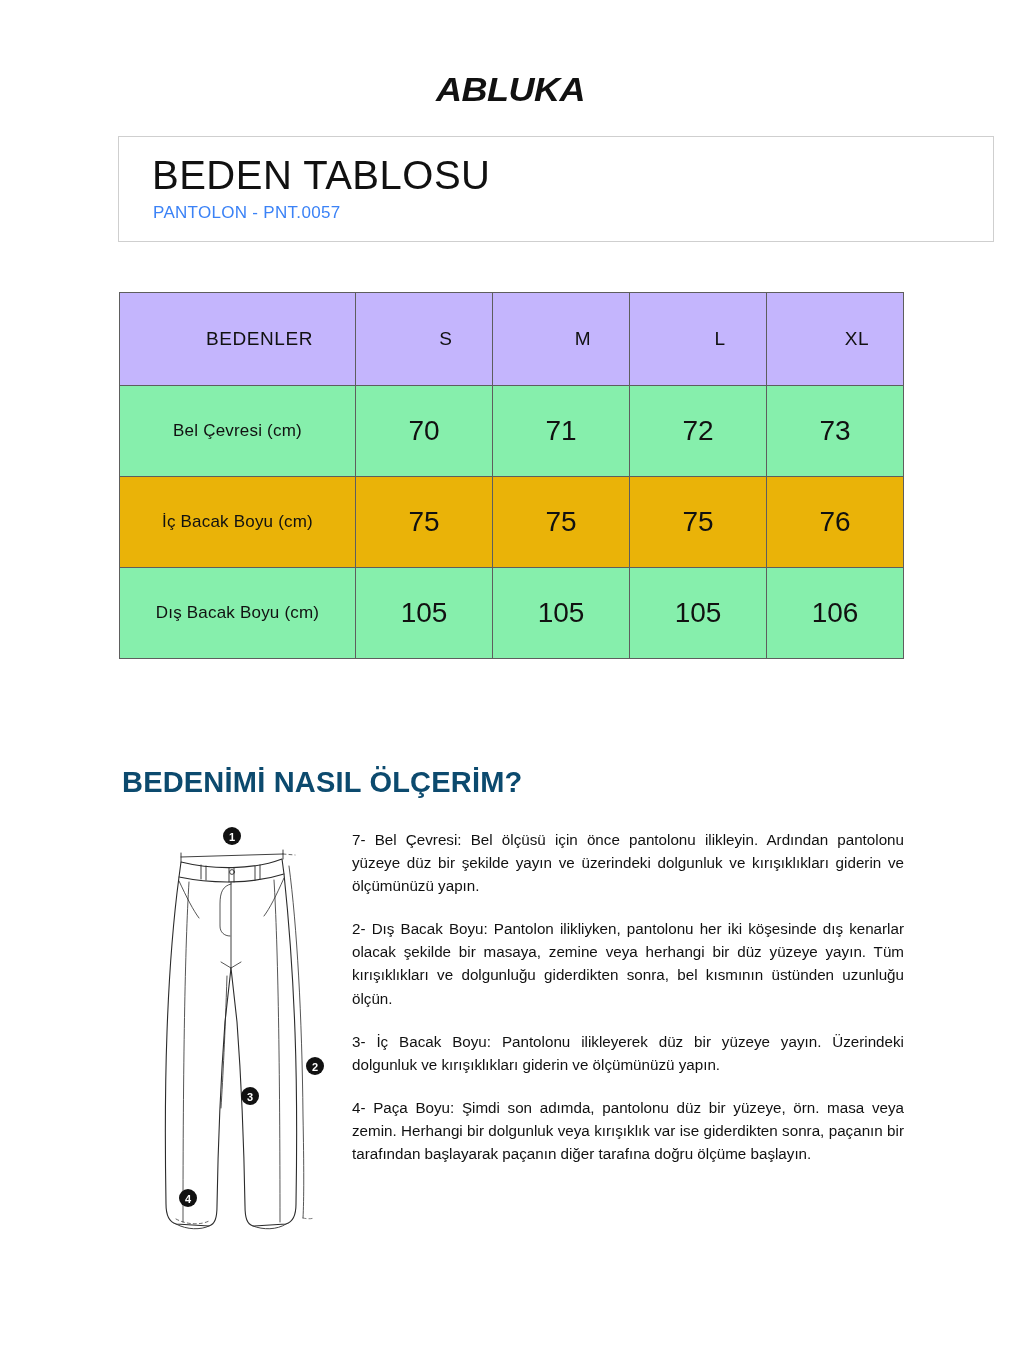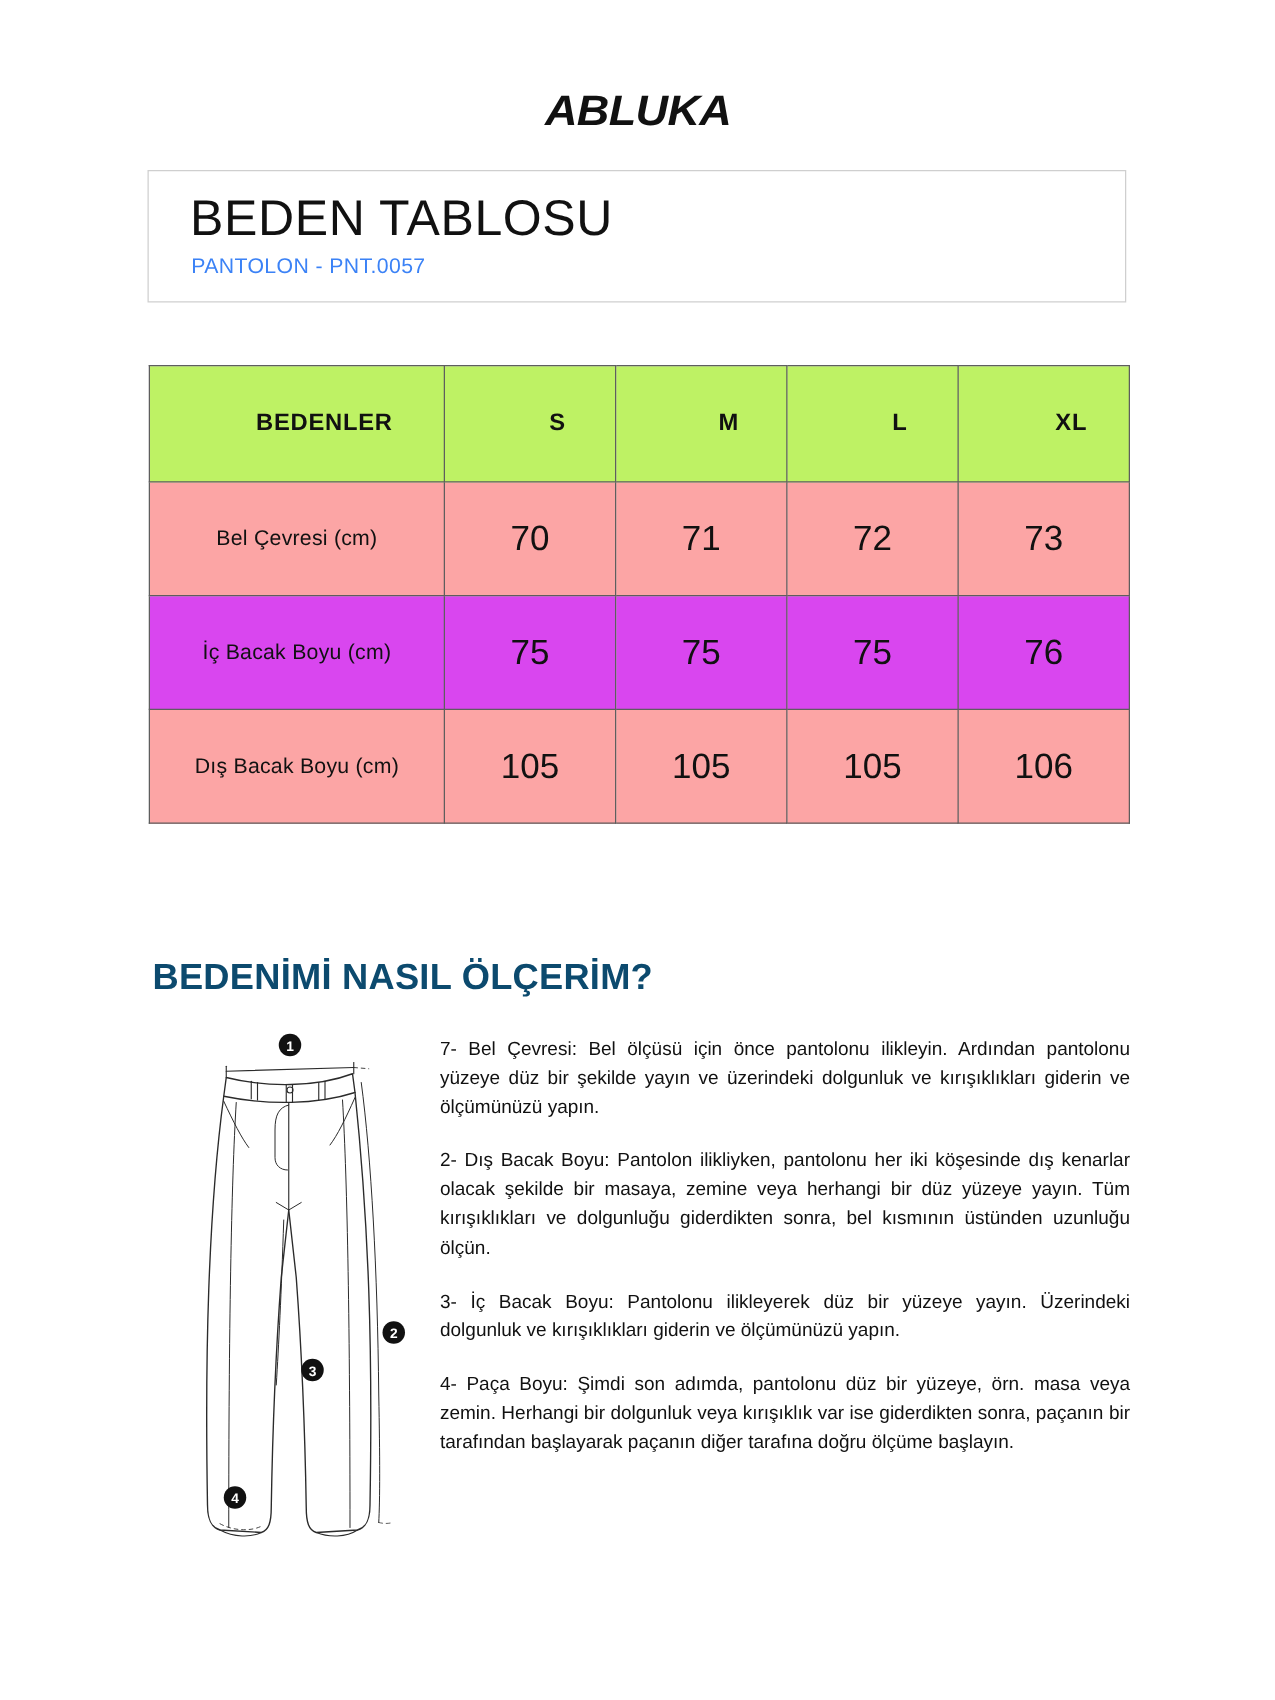--- a/index.html
+++ b/index.html
@@ -48,21 +48,21 @@
        #ffffff 0px, #ffffff 0px,
        #8c8c8c 1px, #8c8c8c 2px,
        #d8d8d8 2px, #d8d8d8 3px);
   }
 
   
   .title-box {
     position: absolute;
     left: 118px;
     top: 136px;
-    width: 783px;
+    width: 876px;
     height: 106px;
     border: 1px solid #cfcfcf;
     box-sizing: border-box;
   }
   .title-main {
     position: absolute;
     left: 33px;
     top: 18px;
     font-size: 40px;
     font-weight: normal;
@@ -94,31 +94,31 @@
     border: 1px solid #5e5e5e;
     text-align: center;
     vertical-align: middle;
     padding: 0;
   }
   .size-table col.c-label { width: 236px; }
   .size-table col.c-val   { width: 137px; }
 
   .size-table thead th {
     height: 92px;
-    background: #bef264;
+    background: #c4b5fd;
     font-size: 19px;
-    font-weight: bold;
+    font-weight: normal;
     letter-spacing: 0.6px;
     padding-left: 44px;
   }
   .size-table thead th.lbl { font-size: 19px; }
 
   .size-table tbody tr { height: 91px; }
-  .size-table tbody tr.alt td { background: #d946ef; }
-  .size-table tbody tr td { background: #fca5a5; }
+  .size-table tbody tr.alt td { background: #eab308; }
+  .size-table tbody tr td { background: #86efac; }
   .size-table td.row-label {
     font-size: 17px;
     font-weight: normal;
     letter-spacing: 0.2px;
   }
   .size-table td.val {
     font-size: 28px;
     font-weight: normal;
   }
 

